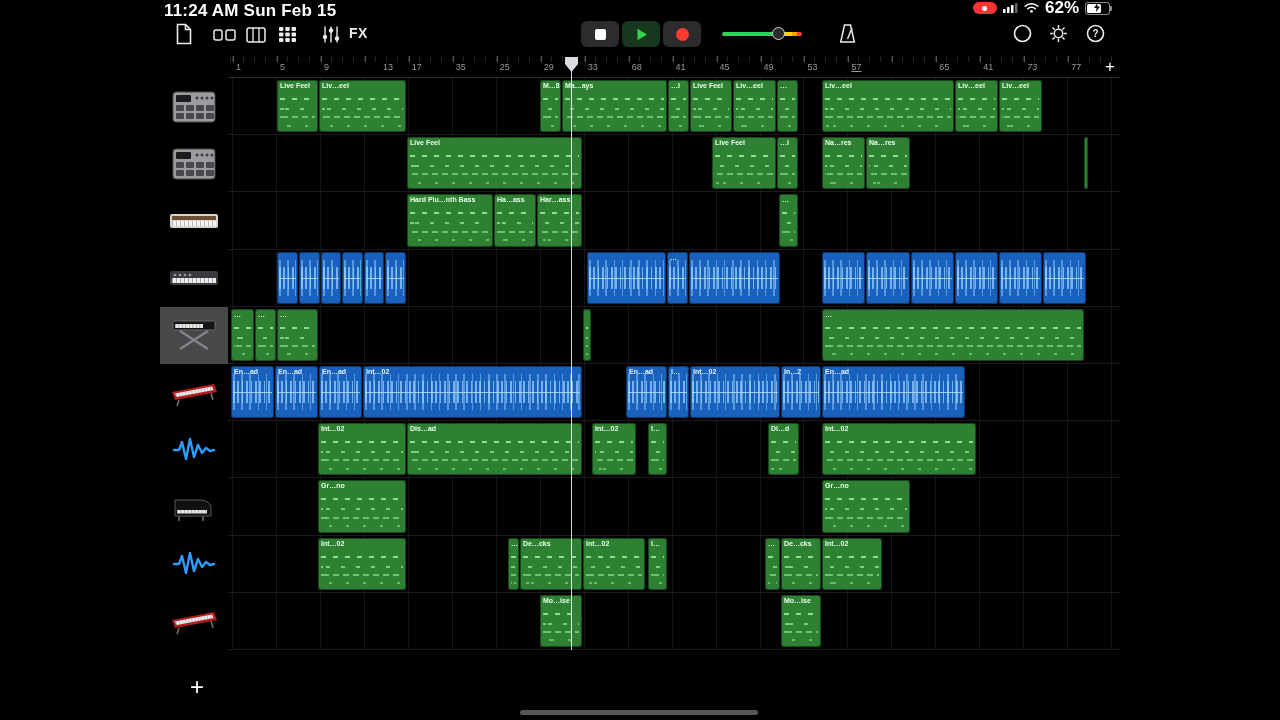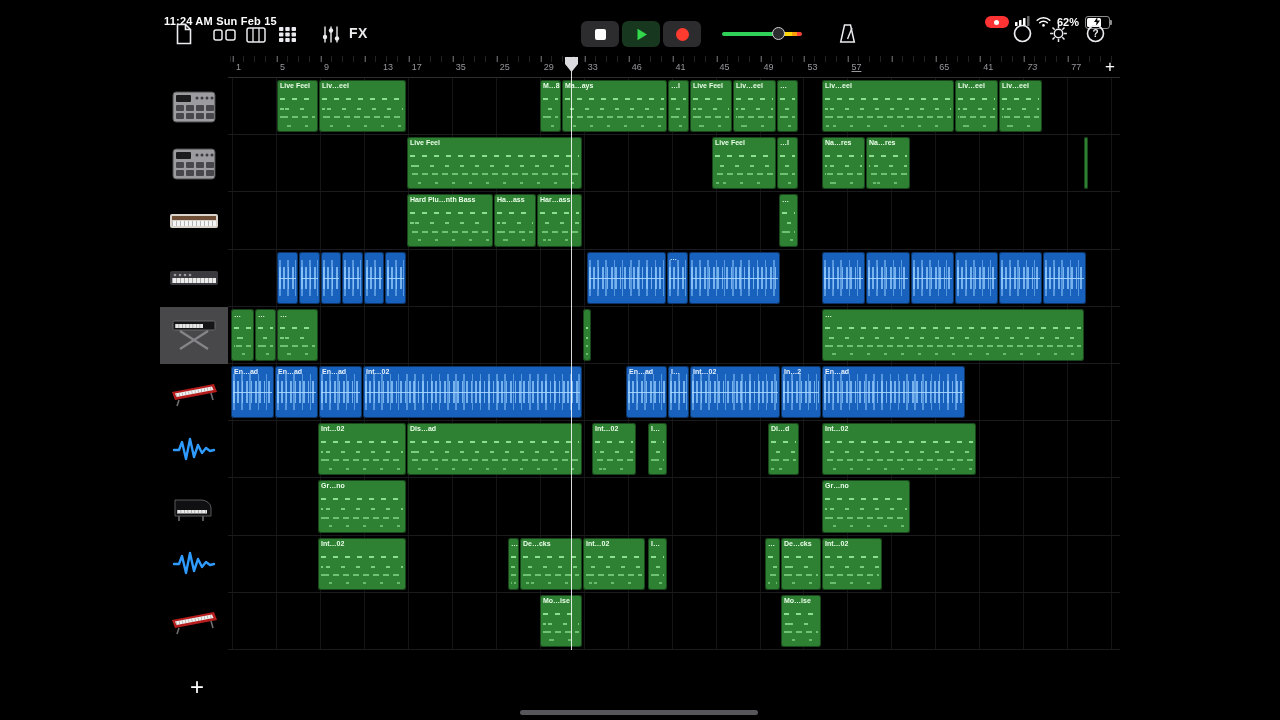--- a/index.html
+++ b/index.html
@@ -1,20 +1,20 @@
 <!DOCTYPE html>
 <html><head>
 <meta charset="utf-8">
 <style>
   html,body{margin:0;padding:0;background:#000;}
   body{width:1280px;height:720px;overflow:hidden;font-family:"Liberation Sans","DejaVu Sans",sans-serif;color:#fff;}
   #stage{position:absolute;left:0;top:0;width:1280px;height:720px;background:#000;}
 
   
-  #statusbar{position:absolute;left:160px;top:14px;width:960px;height:16px;font-size:11px;font-weight:700;}
+  #statusbar{position:absolute;left:160px;top:0;width:960px;height:16px;font-size:17px;font-weight:700;}
   #status-left{position:absolute;left:4px;top:1px;letter-spacing:.2px;}
   #status-right{position:absolute;right:10px;top:1px;display:flex;align-items:center;gap:6px;height:14px;}
   #rec-pill{width:24px;height:12px;border-radius:7px;background:#f33;position:relative;}
   #rec-pill .dot{position:absolute;left:9px;top:3.5px;width:5px;height:5px;border-radius:50%;background:#fff;}
   #battery{position:relative;width:23px;height:11px;border:1px solid rgba(255,255,255,.55);border-radius:3px;}
   #battery .fill{position:absolute;left:1px;top:1px;bottom:1px;width:62%;background:#fff;border-radius:1.5px;}
   #battery .nub{position:absolute;right:-3px;top:3px;width:2px;height:5px;background:rgba(255,255,255,.55);border-radius:0 1px 1px 0;}
 
   
   .tool{position:absolute;display:flex;align-items:center;justify-content:center;}
@@ -228,21 +228,21 @@
       <span class="mnum" style="left: 183.84px;">17</span>
       <div class="tick" style="left: 224.8px;"></div>
       <span class="mnum" style="left: 227.8px;">35</span>
       <div class="tick" style="left: 268.76px;"></div>
       <span class="mnum" style="left: 271.76px;">25</span>
       <div class="tick" style="left: 312.72px;"></div>
       <span class="mnum" style="left: 315.72px;">29</span>
       <div class="tick" style="left: 356.68px;"></div>
       <span class="mnum" style="left: 359.68px;">33</span>
       <div class="tick" style="left: 400.64px;"></div>
-      <span class="mnum" style="left: 403.64px;">46</span>
+      <span class="mnum" style="left: 403.64px;">68</span>
       <div class="tick" style="left: 444.6px;"></div>
       <span class="mnum" style="left: 447.6px;">41</span>
       <div class="tick" style="left: 488.56px;"></div>
       <span class="mnum" style="left: 491.56px;">45</span>
       <div class="tick" style="left: 532.52px;"></div>
       <span class="mnum" style="left: 535.52px;">49</span>
       <div class="tick" style="left: 576.48px;"></div>
       <span class="mnum" style="left: 579.48px;">53</span>
       <div class="tick" style="left: 620.44px;"></div>
       <span class="mnum" style="left: 623.44px; text-decoration: underline;">57</span>

